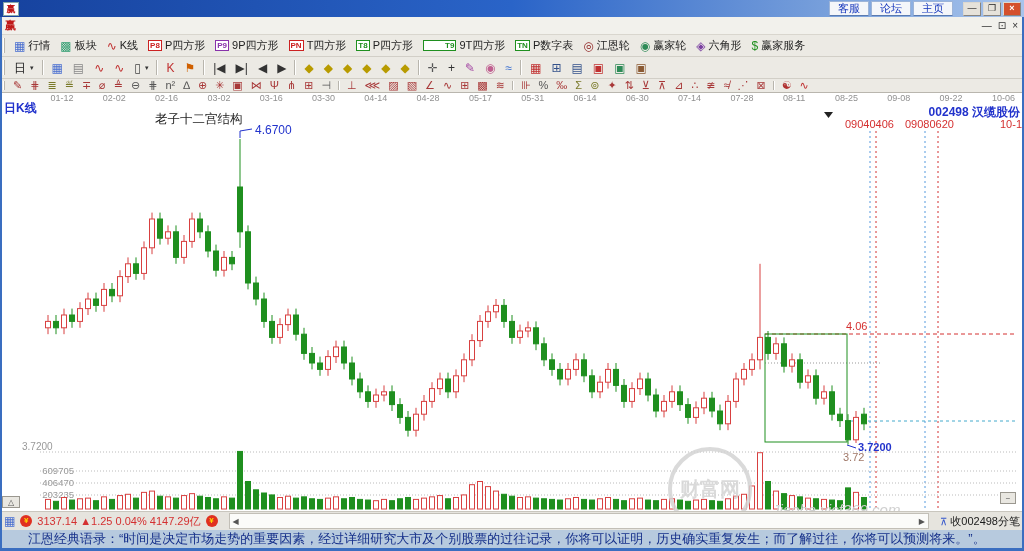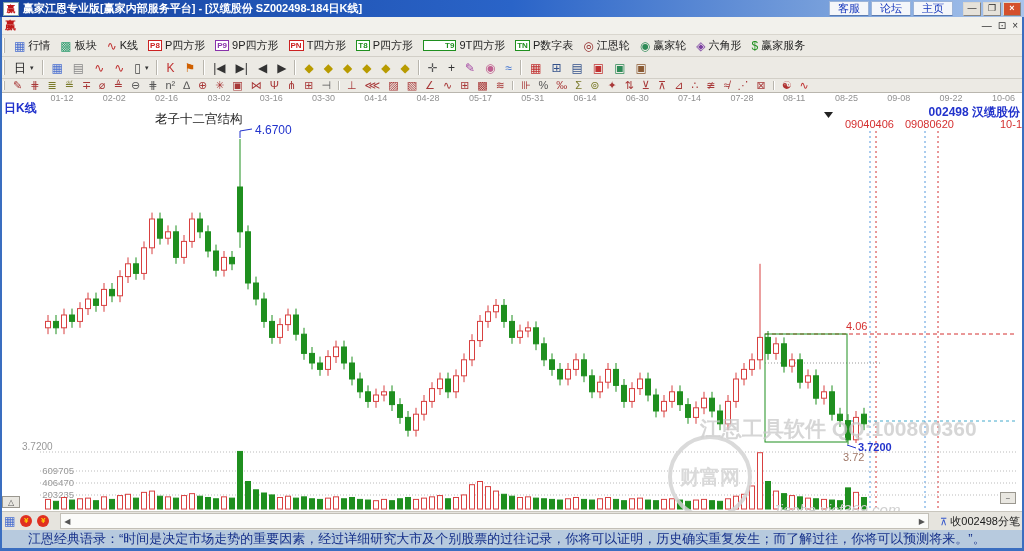--- a/index.html
+++ b/index.html
@@ -38,21 +38,21 @@
   .badge{font-size:8px;font-weight:bold;line-height:9px;padding:0 1px;border:1px solid currentColor;background:#fff;}
   .caret{font-size:7px;color:#333;margin-left:1px;}
   .tb4 .glyph{font-size:11px;line-height:11px;}
   .tb4 .tbtn{padding:0 3px;}
   
   .chartwrap{top:93px;height:418px;background:#fff;overflow:hidden;}
   .chartwrap svg{position:absolute;left:0;top:0;}
   .wm{position:absolute;color:#c9c9c9;pointer-events:none;white-space:nowrap;}
   .wm-qq{left:700px;top:322px;font-size:21px;font-weight:bold;opacity:.75;}
   .wm-brand{left:748px;top:352px;font-size:46px;font-weight:bold;letter-spacing:7px;color:#d2d2d2;opacity:.9;}
-  .wm-stamp{left:668px;top:342px;width:76px;height:76px;border:4px solid #d4d4d4;border-radius:50%;
+  .wm-stamp{left:668px;top:354px;width:76px;height:76px;border:4px solid #d4d4d4;border-radius:50%;
             display:flex;align-items:center;justify-content:center;font-size:20px;font-weight:bold;
             color:#d4d4d4;opacity:.85;text-align:center;line-height:22px;}
   .wm-url{left:772px;top:408px;font-size:15px;font-style:italic;color:#d0d0d0;}
   .mini-btn{position:absolute;border:1px solid #9a978f;background:#e9e7e1;font-size:8px;line-height:9px;
             color:#555;padding:0;cursor:pointer;}
   .vol-expand{left:2px;top:403px;width:18px;height:12px;}
   .vol-min{left:1000px;top:399px;width:16px;height:12px;}
   
   .statusbar{top:511px;height:19px;background:#e6e4de;border-top:1px solid #c9c6be;display:flex;align-items:center;
              font-size:11px;padding:0 4px;gap:5px;}
@@ -70,21 +70,20 @@
             padding-left:28px;border-bottom:3px solid #3a6ec0;white-space:nowrap;}
   
   .edge{position:absolute;top:17px;bottom:0;width:2px;background:#3a6ec0;z-index:50;}
   .edge-l{left:0;} .edge-r{left:1022px;}
 </style>
 </head>
 <body>
 
 <div class="abs titlebar">
   <span class="app-icon">赢</span>
-  <span class="title-text">赢家江恩专业版[赢家内部服务平台] - [汉缆股份  SZ002498-184日K线]</span>
   <span class="tb-right">
     <button class="link-btn">客服</button>
     <button class="link-btn">论坛</button>
     <button class="link-btn">主页</button>
     <span class="winctl">
       <button>—</button>
       <button>❐</button>
       <button class="close">×</button>
     </span>
   </span>
@@ -744,30 +743,33 @@
       <rect x="853.5" y="324.4000000000001" width="5" height="22.399999999999977" fill="#ffffff" stroke="#d84040" stroke-width="1"></rect>
       <rect x="853.5" y="399.36900632272983" width="5" height="16.63099367727017" fill="#ffffff" stroke="#d84040" stroke-width="1"></rect>
       <line x1="864" y1="314.80000000000007" x2="864" y2="337.20000000000016" stroke="#1f8f1f" stroke-width="1"></line>
       <rect x="861.5" y="321.20000000000005" width="5" height="9.60000000000008" fill="#1f8f1f" stroke="#1f8f1f" stroke-width="1"></rect>
       <rect x="861.5" y="404.4862351465053" width="5" height="11.513764853494706" fill="#1f8f1f" stroke="#1f8f1f" stroke-width="1"></rect>
       <polyline points="240,45 240,38 252,36" fill="none" stroke="#2233cc"></polyline>
       <text x="255" y="41" fill="#2233cc" font-size="12px" text-anchor="start" font-family="Liberation Sans, DejaVu Sans, sans-serif" font-weight="normal">4.6700</text>
       <line x1="847" y1="352" x2="856" y2="355" stroke="#2233cc"></line>
       <text x="858" y="358" fill="#2233cc" font-size="11px" text-anchor="start" font-family="Liberation Sans, DejaVu Sans, sans-serif" font-weight="bold">3.7200</text>
     </svg>
-  <div class="wm wm-qq">江恩工具软件  QQ:100800360</div>
   <div class="wm wm-stamp">财富网</div>
   <div class="wm wm-url">Jiaoba.yicf369.com</div>
   <button class="mini-btn vol-expand">△</button>
   <button class="mini-btn vol-min">−</button>
 </div>
 
 <div class="abs statusbar">
   <span class="sb-grid">▦</span>
   <span class="sb-coin">¥</span>
+  <span class="sb-quote">
+    <span>3137.14</span> <span>▲1.25</span>
+    <span>0.04%</span> <span>4147.29亿</span>
+  </span>
   <span class="sb-coin">¥</span>
   <span class="hscroll">
     <span class="hs-arrow">◀</span>
     <span class="hs-arrow">▶</span>
   </span>
   <span class="sb-right">
     <span class="sb-tower">⊼</span>
     <span>收002498分笔</span>
   </span>
 </div>

